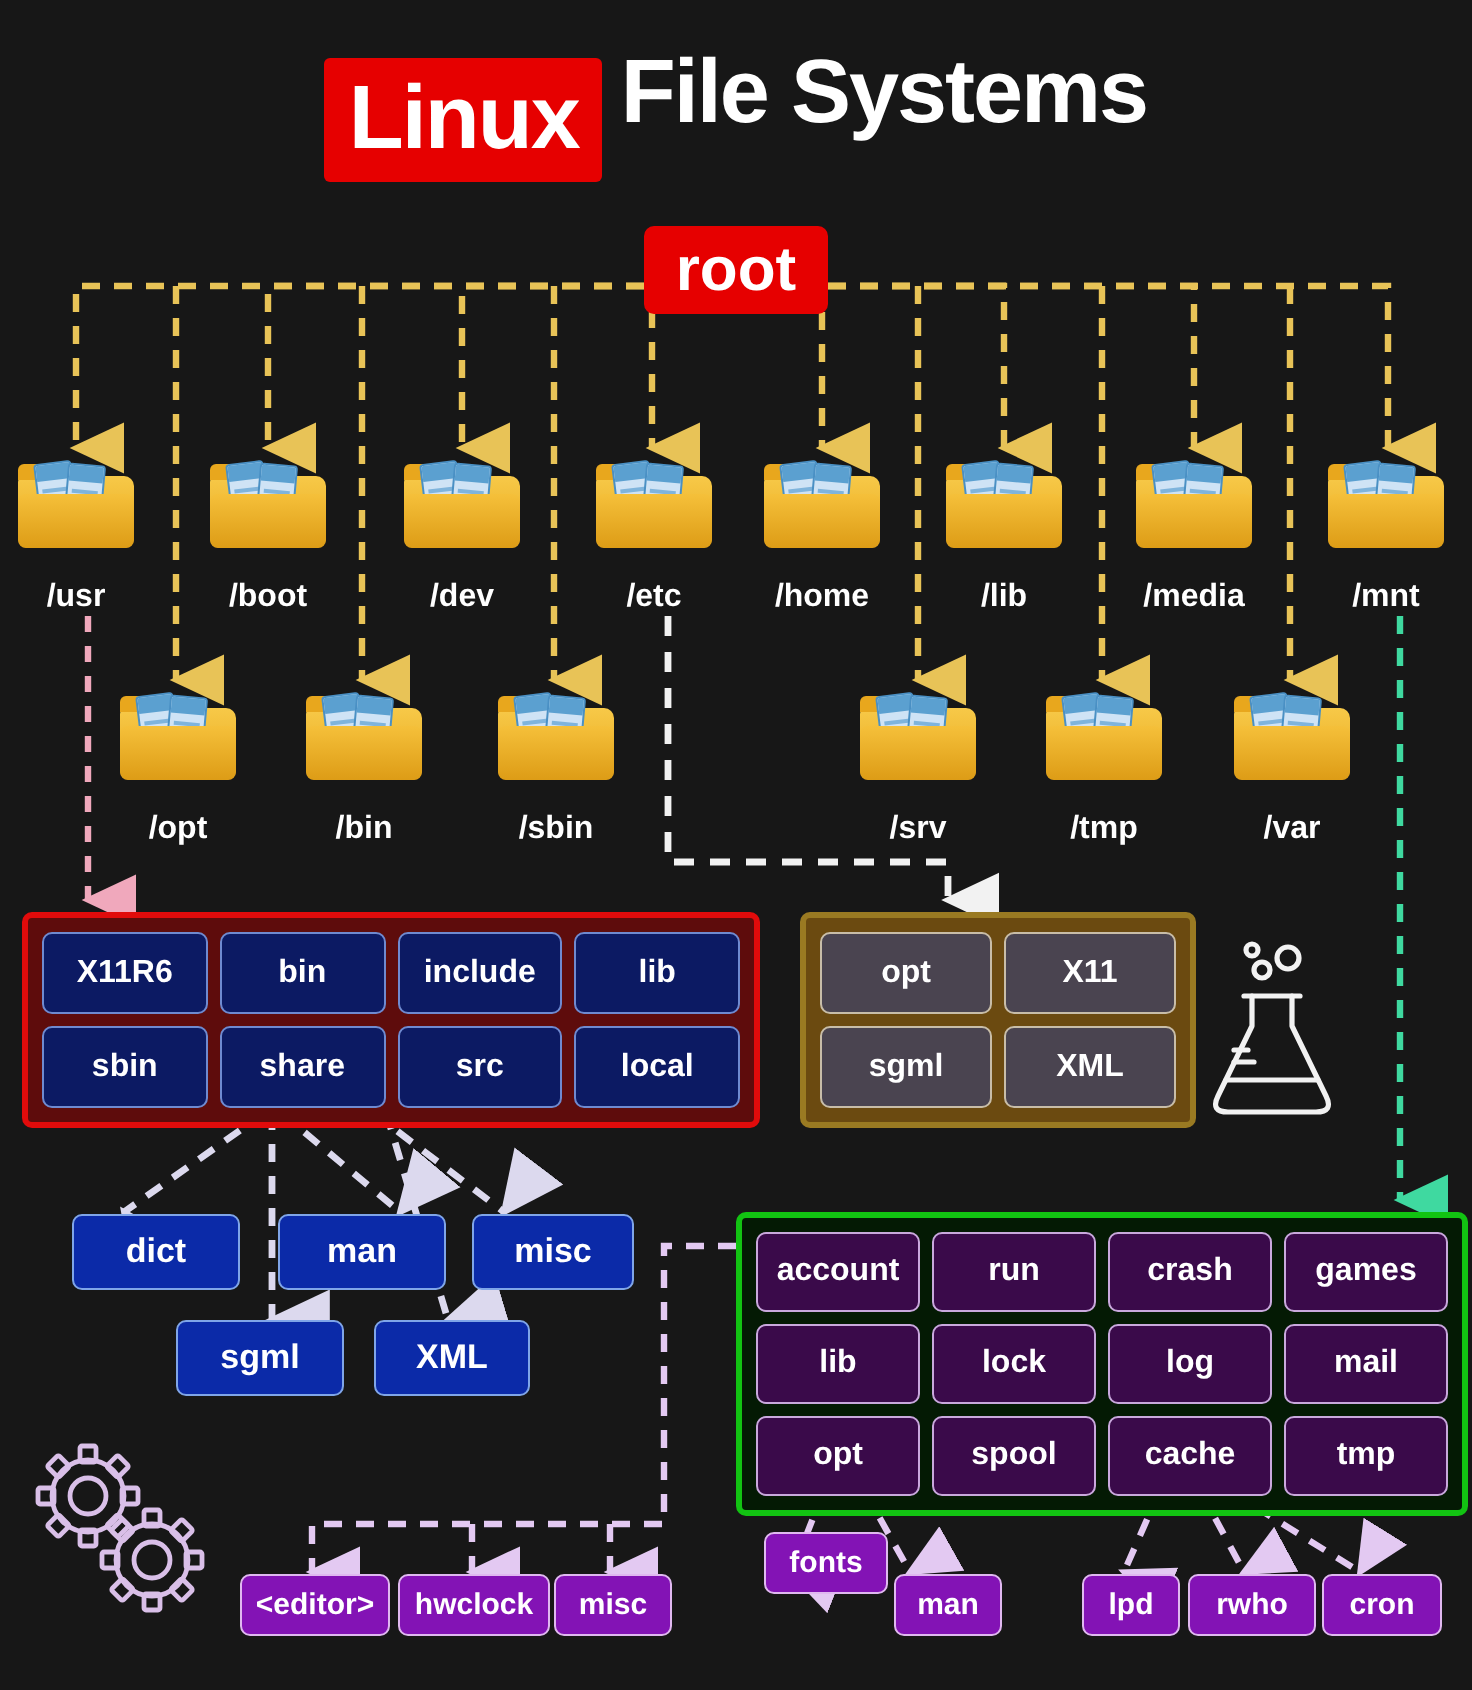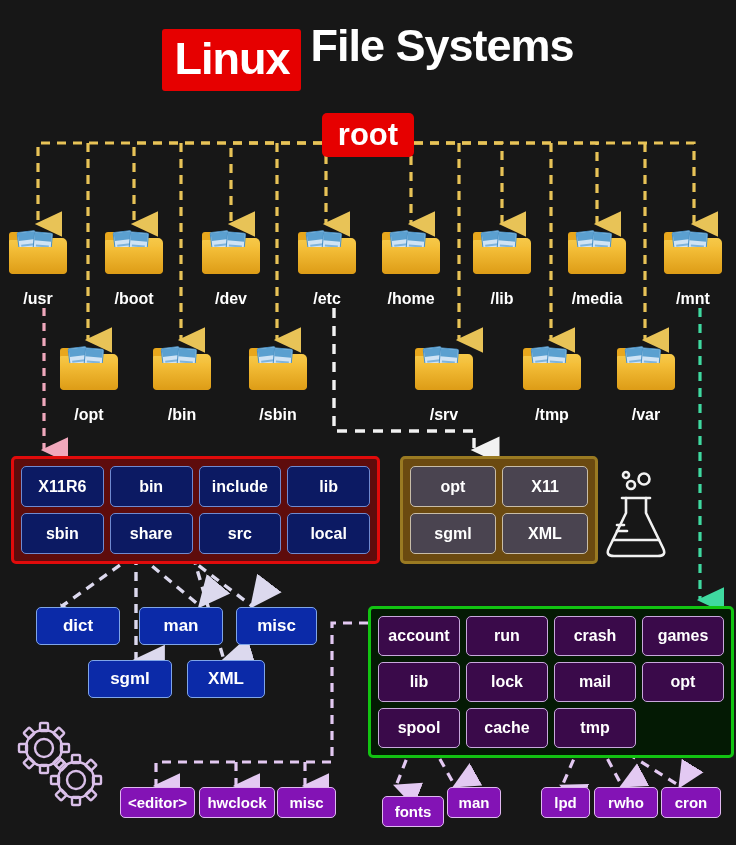--- a/index.html
+++ b/index.html
@@ -387,21 +387,21 @@
         </span>
       <span class="fpaper p2">
           <span class="top"></span>
           <span class="bar" style="top:12px"></span>
           <span class="bar" style="top:16px"></span>
         </span>
       <span class="ffront"></span>
     </span>
     <span class="lbl">/sbin</span>
   </div>
-  <div class="folder" style="left:407px;top:344px">
+  <div class="folder" style="left:422px;top:344px">
     <span class="glyph">
       <span class="fbody"></span>
         <span class="ftab"></span>
       <span class="fpaper p1">
           <span class="top"></span>
           <span class="bar" style="top:12px"></span>
           <span class="bar" style="top:16px"></span>
         </span>
       <span class="fpaper p2">
           <span class="top"></span>
@@ -472,39 +472,40 @@
   </div>
 
   <div class="panel" id="panel-var">
     <div class="chip-grid">
       <div class="chip chip-purple">account</div>
       <div class="chip chip-purple">run</div>
       <div class="chip chip-purple">crash</div>
       <div class="chip chip-purple">games</div>
       <div class="chip chip-purple">lib</div>
       <div class="chip chip-purple">lock</div>
+      <div class="chip chip-purple">log</div>
       <div class="chip chip-purple">mail</div>
       <div class="chip chip-purple">opt</div>
       <div class="chip chip-purple">spool</div>
       <div class="chip chip-purple">cache</div>
       <div class="chip chip-purple">tmp</div>
     </div>
   </div>
 
   <div class="box-blue" style="left:36px;top:607px;width:82px;height:36px">dict</div>
   <div class="box-blue" style="left:139px;top:607px;width:82px;height:36px">man</div>
   <div class="box-blue" style="left:236px;top:607px;width:79px;height:36px">misc</div>
   <div class="box-blue" style="left:88px;top:660px;width:82px;height:36px">sgml</div>
   <div class="box-blue" style="left:187px;top:660px;width:76px;height:36px">XML</div>
 
   <div class="box-purple" style="left:120px;top:787px;width:73px;height:29px">&lt;editor&gt;</div>
   <div class="box-purple" style="left:199px;top:787px;width:74px;height:29px">hwclock</div>
   <div class="box-purple" style="left:277px;top:787px;width:57px;height:29px">misc</div>
 
-  <div class="box-purple" style="left:382px;top:796px;width:60px;height:29px">fonts</div>
+  <div class="box-purple" style="left:382px;top:766px;width:60px;height:29px">fonts</div>
   <div class="box-purple" style="left:447px;top:787px;width:52px;height:29px">man</div>
 
   <div class="box-purple" style="left:541px;top:787px;width:47px;height:29px">lpd</div>
   <div class="box-purple" style="left:594px;top:787px;width:62px;height:29px">rwho</div>
   <div class="box-purple" style="left:661px;top:787px;width:58px;height:29px">cron</div>
 
   <svg id="flask-icon" width="72" height="92" viewBox="0 0 72 92">
     <g stroke="#f2f2f2" stroke-width="2.6" fill="none" stroke-linecap="round" stroke-linejoin="round">
       <path d="M26,30 L26,45 L9,80 Q5,88 14,88 L58,88 Q67,88 63,80 L46,45 L46,30"></path>
       <line x1="22" y1="30" x2="50" y2="30"></line>

